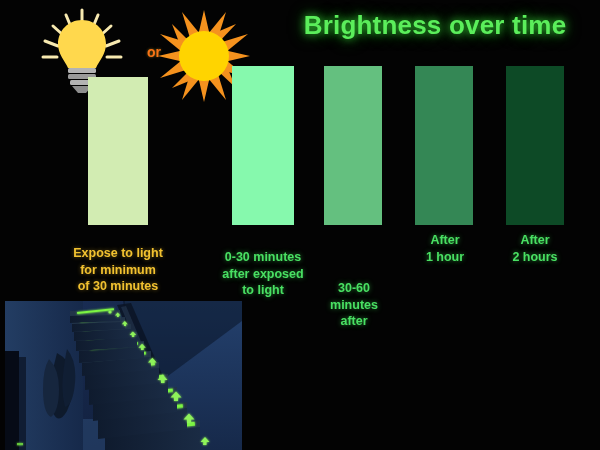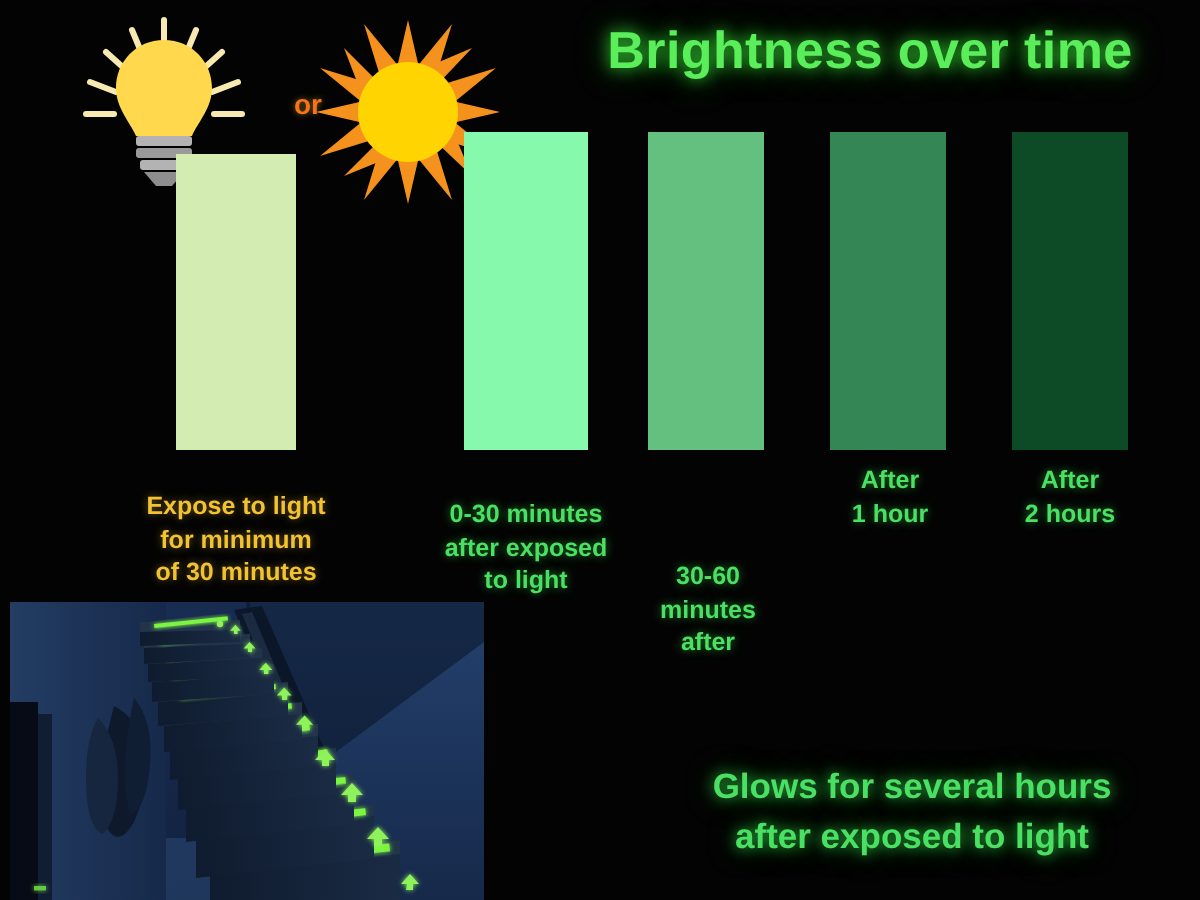--- a/index.html
+++ b/index.html
@@ -323,16 +323,14 @@
         <path d="M127 36 l2.2 0 0 -2 2 0 -3.3 -3.6 -3.3 3.6 2.4 0 z"></path>
         <path d="M119 25 l2 0 0 -1.8 1.8 0 -3 -3.2 -3 3.2 2.2 0 z"></path>
         <path d="M112 16 l1.8 0 0 -1.6 1.6 0 -2.7 -3 -2.7 3 2 0 z"></path>
         <circle cx="105" cy="11" r="1.6"></circle>
       </g>
 
       <rect x="12" y="142" width="6" height="2.2" fill="#7bf542" opacity="0.8" filter="url(#glowF)"></rect>
     </svg>
   </div>
 
-  <div id="footer-note">Glows for several hours
-after exposed to light</div>
 
 </div>
 
 </body></html>

